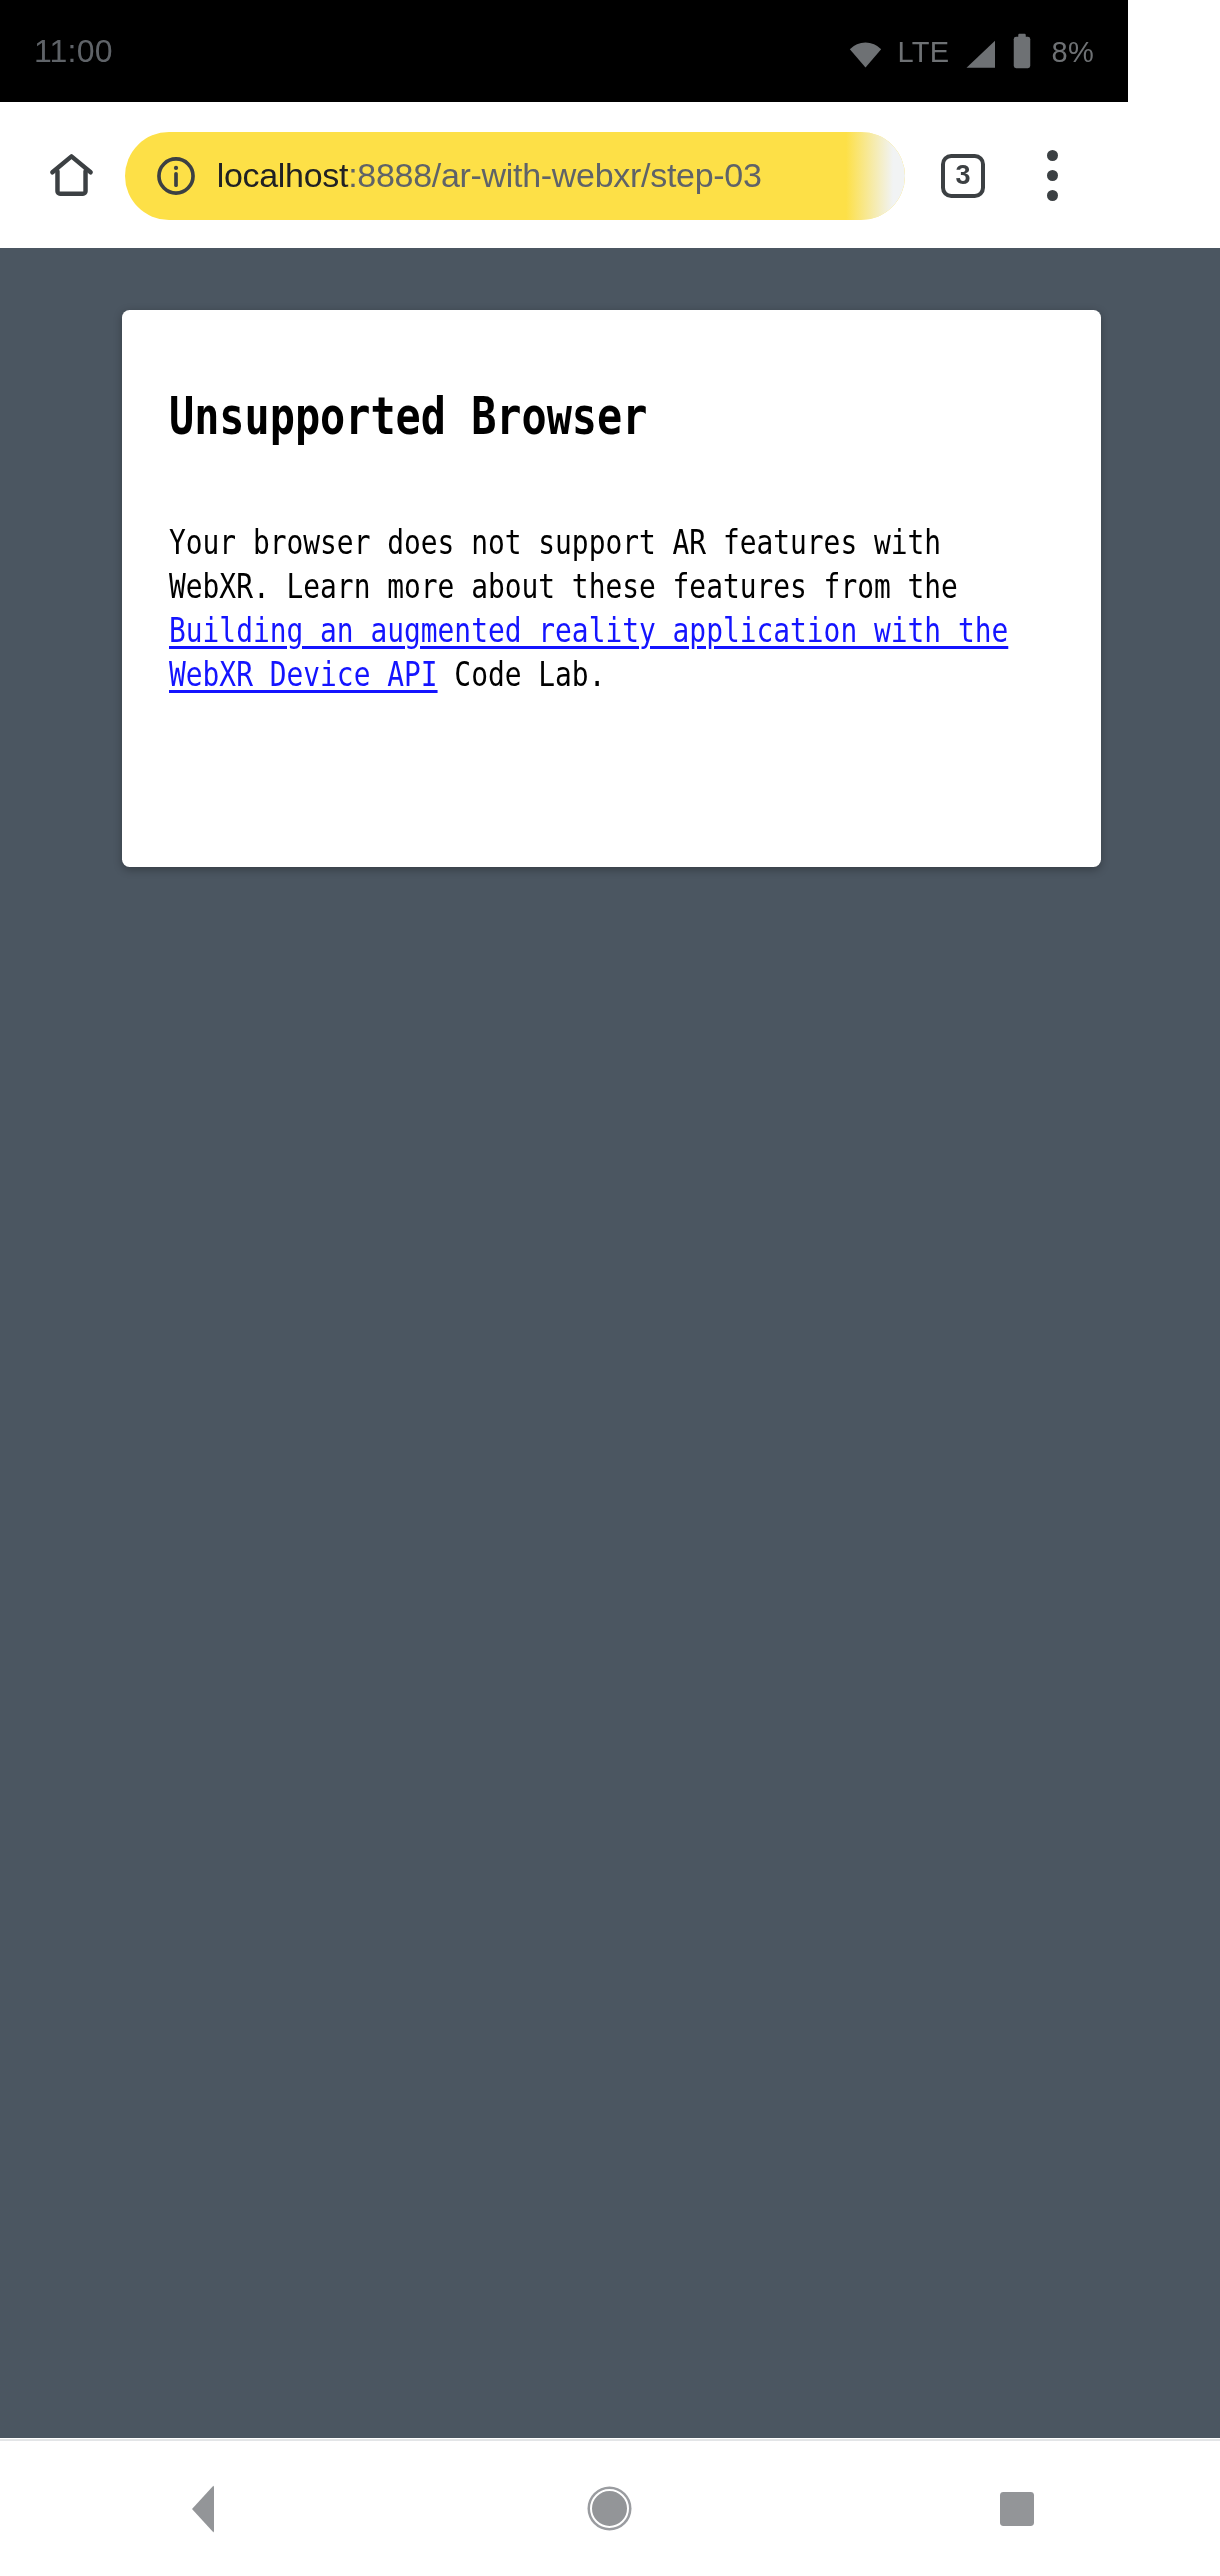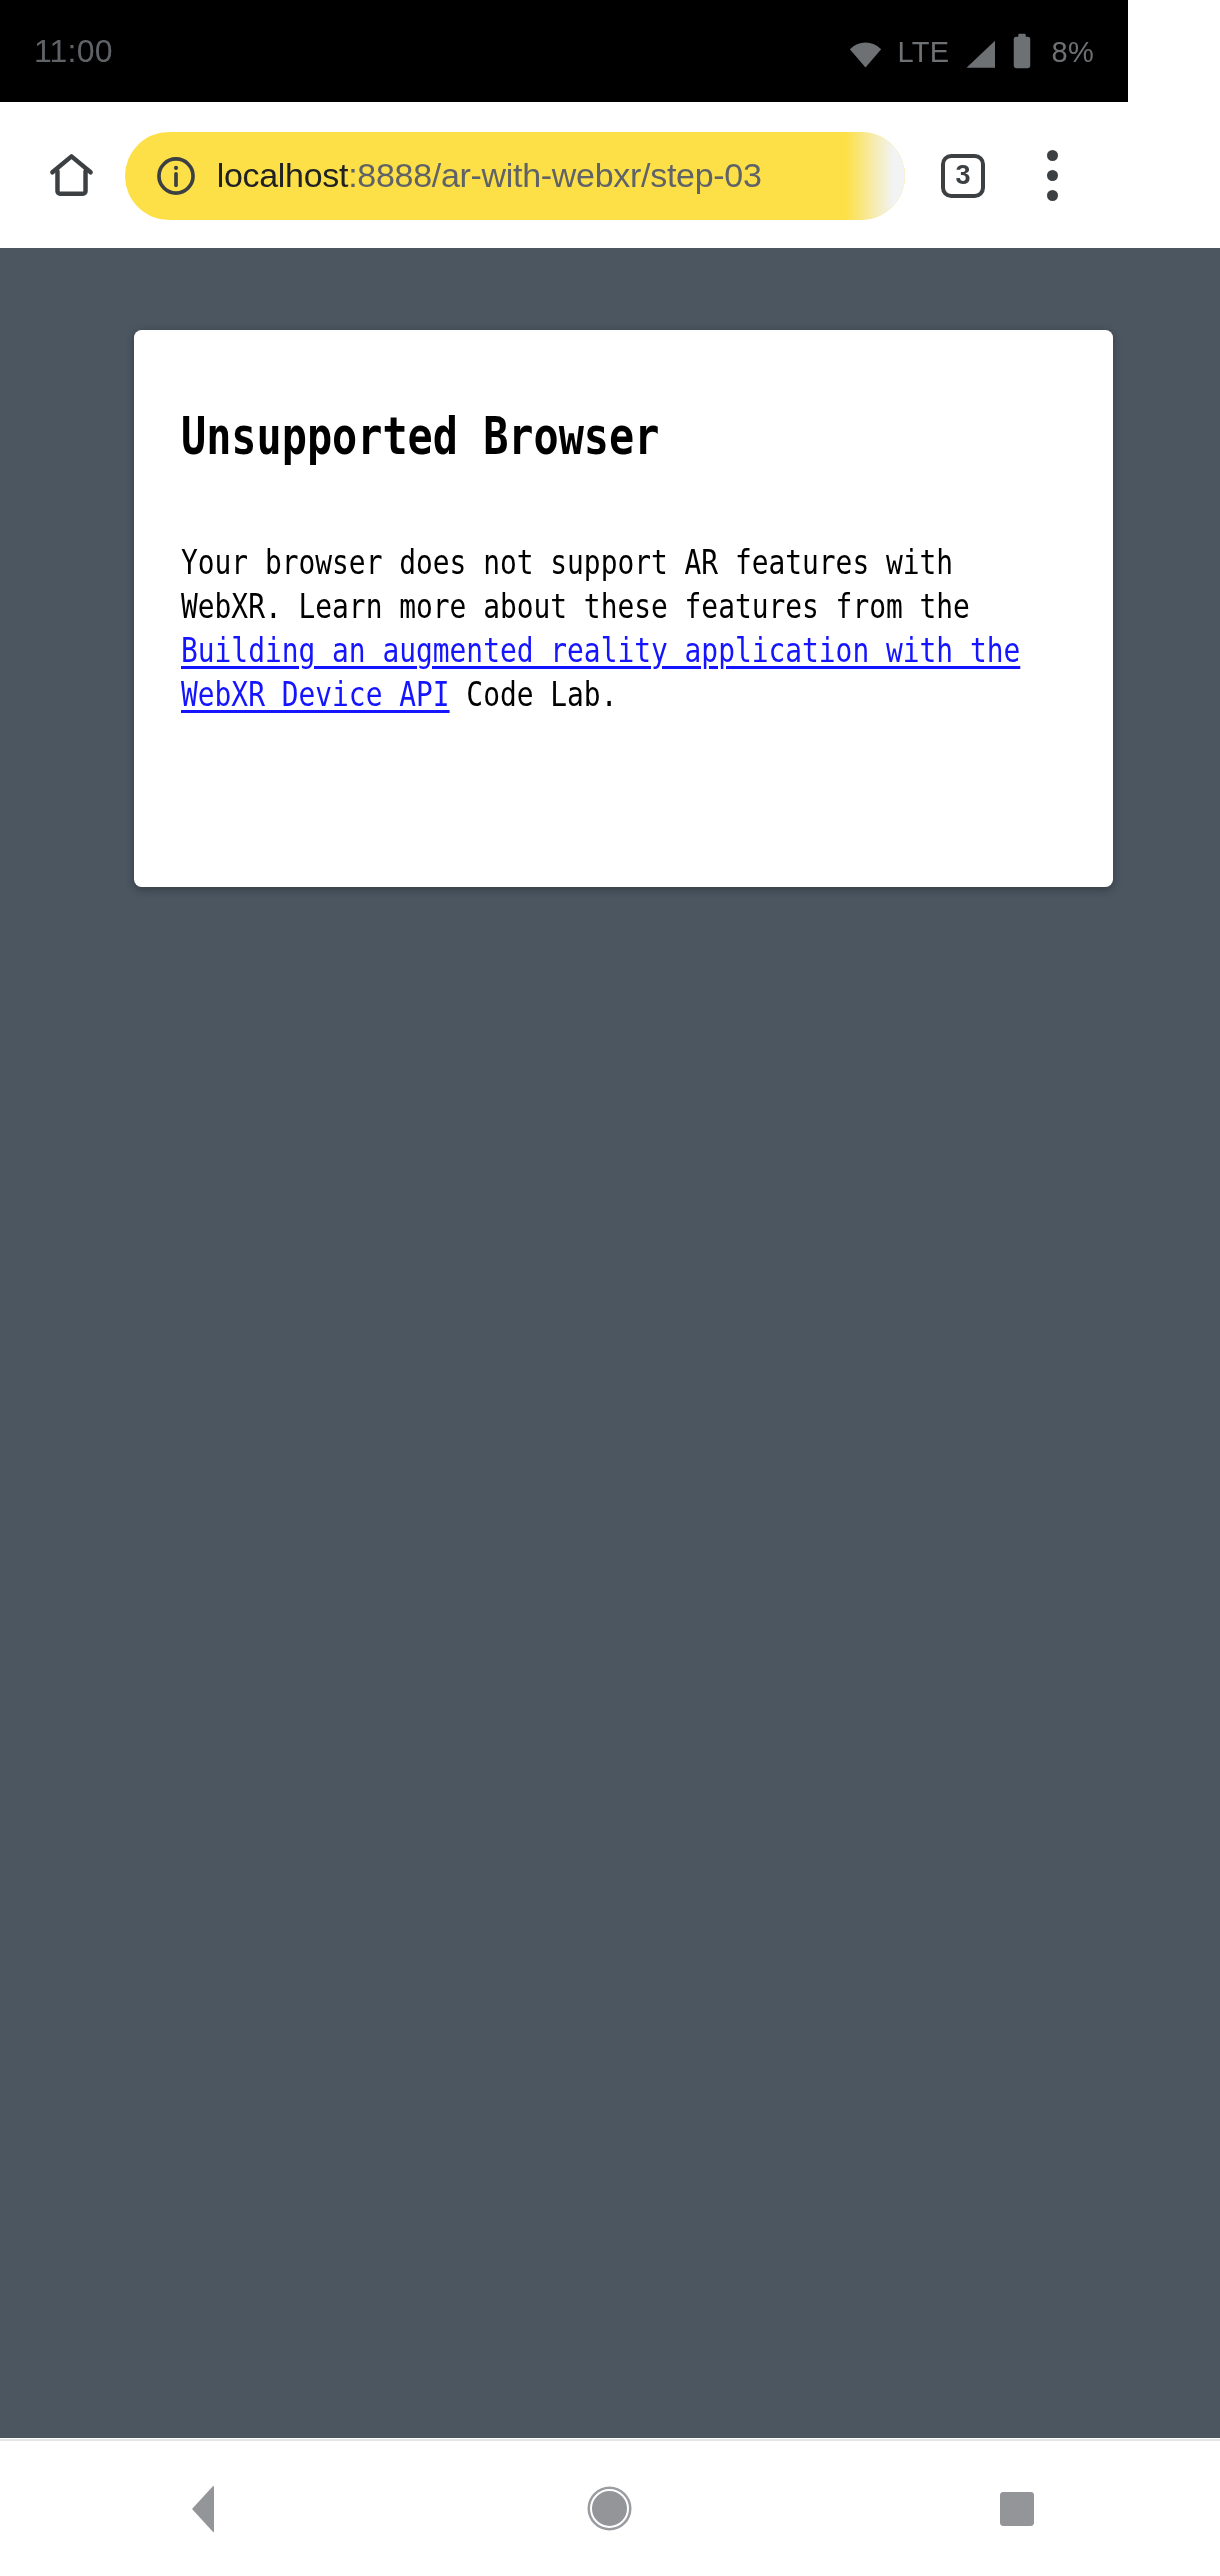--- a/index.html
+++ b/index.html
@@ -148,30 +148,29 @@
   .page {
     position: absolute;
     top: 248px; left: 0;
     width: 1220px;
     height: 2190px;
     background: #4b5661;
     overflow: hidden;
   }
   .card {
     position: absolute;
-    left: 134px;
+    left: 122px;
     top: 62px;
     width: 979px;
     height: 557px;
     background: #ffffff;
     border-radius: 7.6px;
     box-shadow: 0 2.5px 8.5px rgba(0,0,0,0.28);
     box-sizing: border-box;
     padding: 41px 47px;
-    margin-top: 20px;
   }
   .card-title {
     font-family: "DejaVu Sans Mono", monospace;
     font-weight: bold;
     font-size: 51px;
     line-height: 1.25;
     color: #000000;
     margin: 0;
     padding-top: 34px;
     transform: scaleX(0.82);

